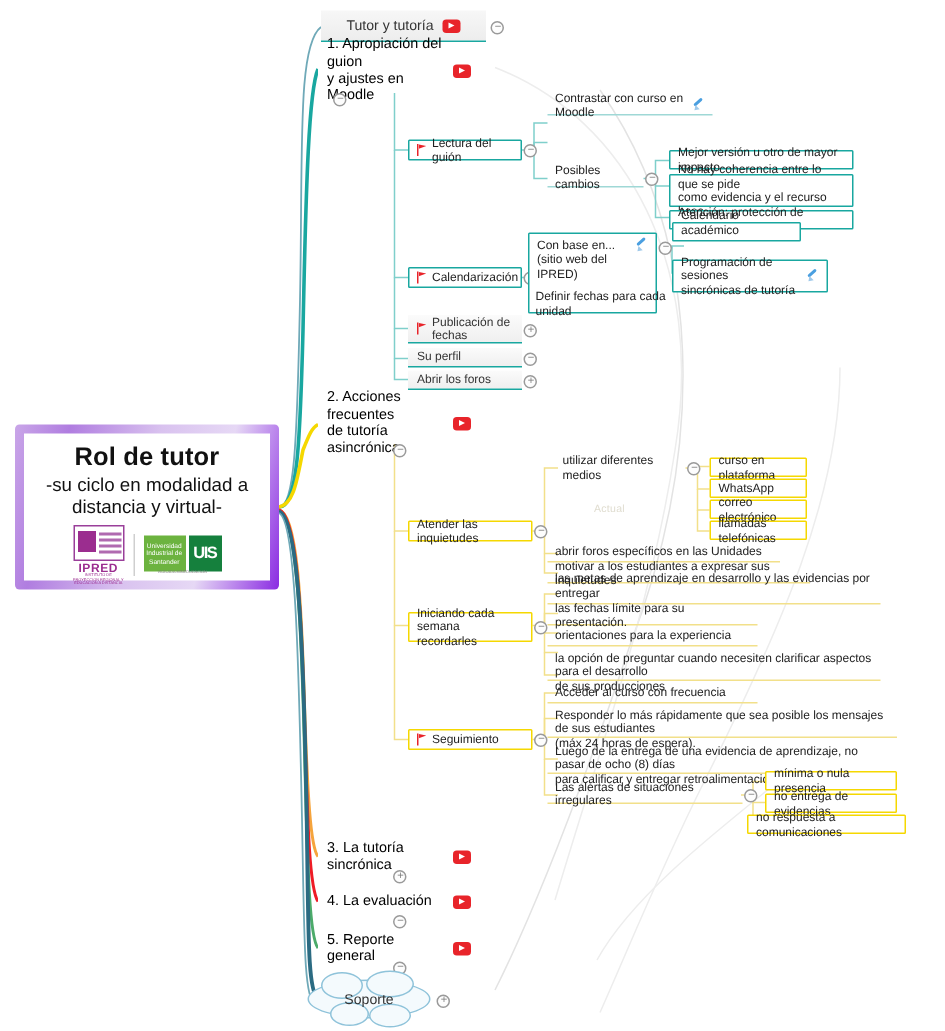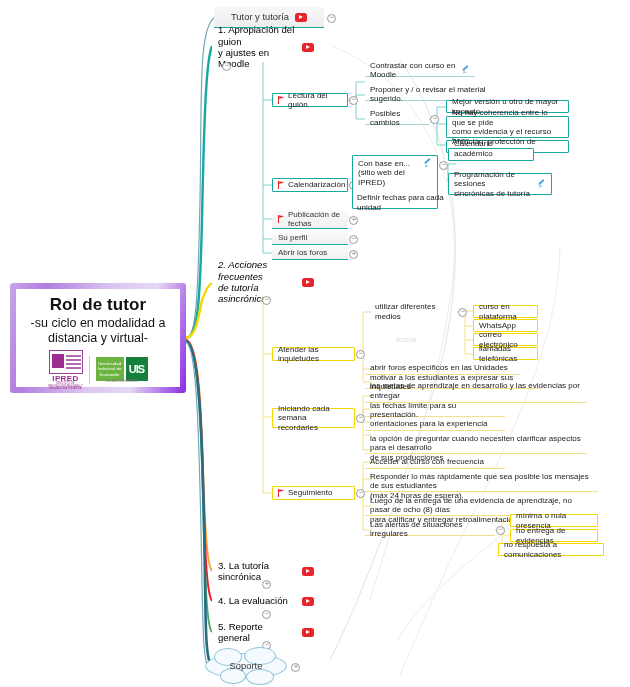--- a/index.html
+++ b/index.html
@@ -294,23 +294,20 @@
     <span class="lbl">Lectura del guión</span>
   </div>
   <div class="toggle" style="left:349px;top:96px;">
       <span>−</span>
     </div>
 
   <div class="node bx ul-teal" style="left:365px;top:64px;width:110px;height:13px;">
     <span class="lbl">Contrastar con curso en Moodle</span>
     <span class="pen"></span>
   </div>
-  <div class="node bx ul-teal" style="left:365px;top:88px;width:140px;height:13px;">
-    <span class="lbl">Proponer y / o revisar el material sugerido.</span>
-  </div>
   <div class="node bx ul-teal" style="left:365px;top:112px;width:64px;height:13px;">
     <span class="lbl">Posibles cambios</span>
   </div>
   <div class="toggle" style="left:430px;top:115px;">
       <span>−</span>
     </div>
 
   <div class="node bx box-teal" style="left:446px;top:100px;width:123px;height:13px;">
     <span class="lbl">Mejor versión u otro de mayor impacto</span>
   </div>
@@ -376,21 +373,21 @@
       <span>−</span>
     </div>
 
   <div class="node strip" style="left:272px;top:247px;width:76px;height:13px;">
     <span class="lbl">Abrir los foros</span>
   </div>
   <div class="toggle" style="left:349px;top:250px;">
       <span>+</span>
     </div>
 
-  <div class="node main t-yellow" style="left:212px;top:268px;width:108px;height:28px;font-style:italic;">
+  <div class="node main t-yellow" style="left:212px;top:268px;width:108px;height:28px;">
     <span class="lbl">
       <span>2. Acciones frecuentes</span><br>
       <span>de tutoría asincrónica</span>
     </span>
     <span class="yt">
         <i></i>
       </span>
   </div>
   <div class="toggle" style="left:262px;top:296px;">
       <span>−</span>

